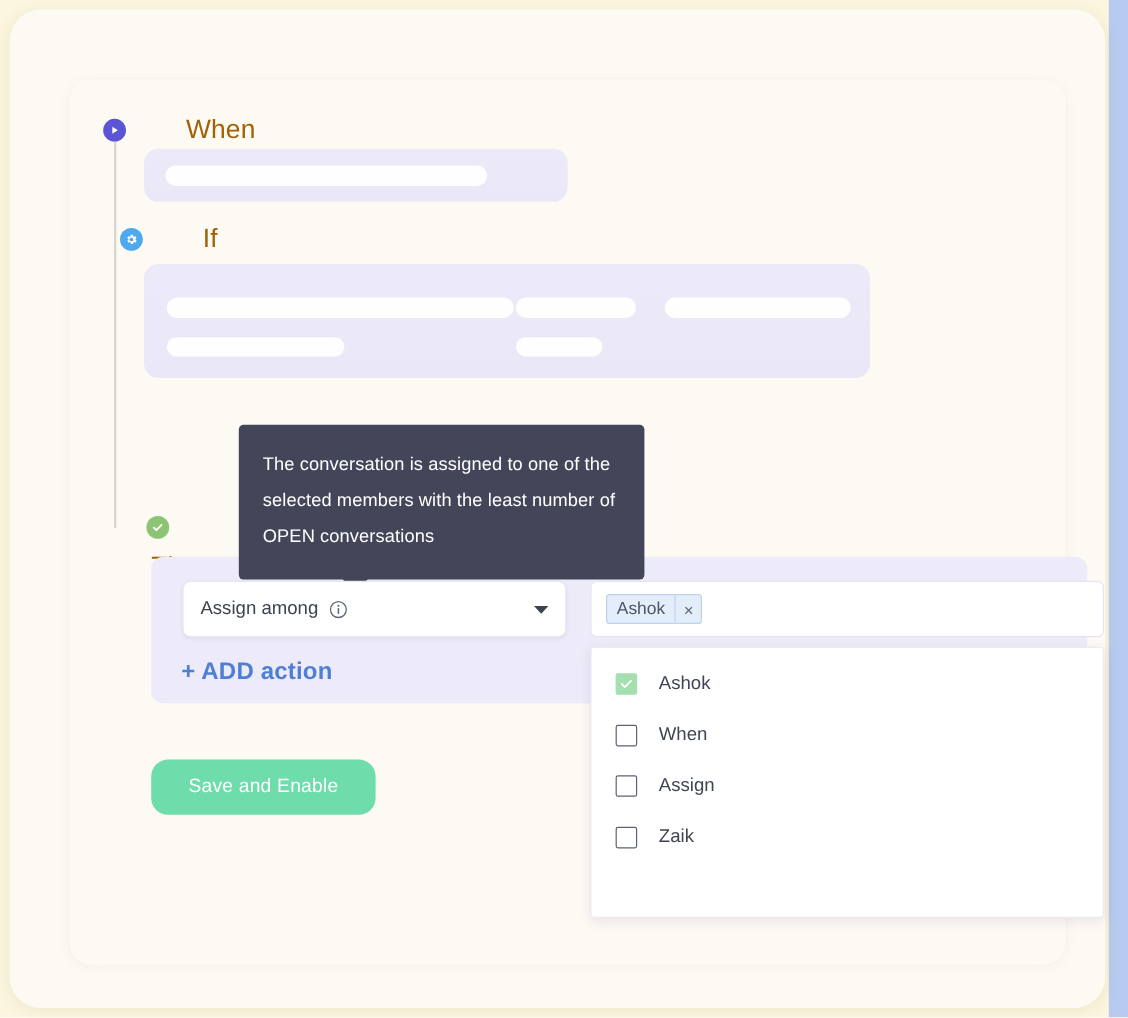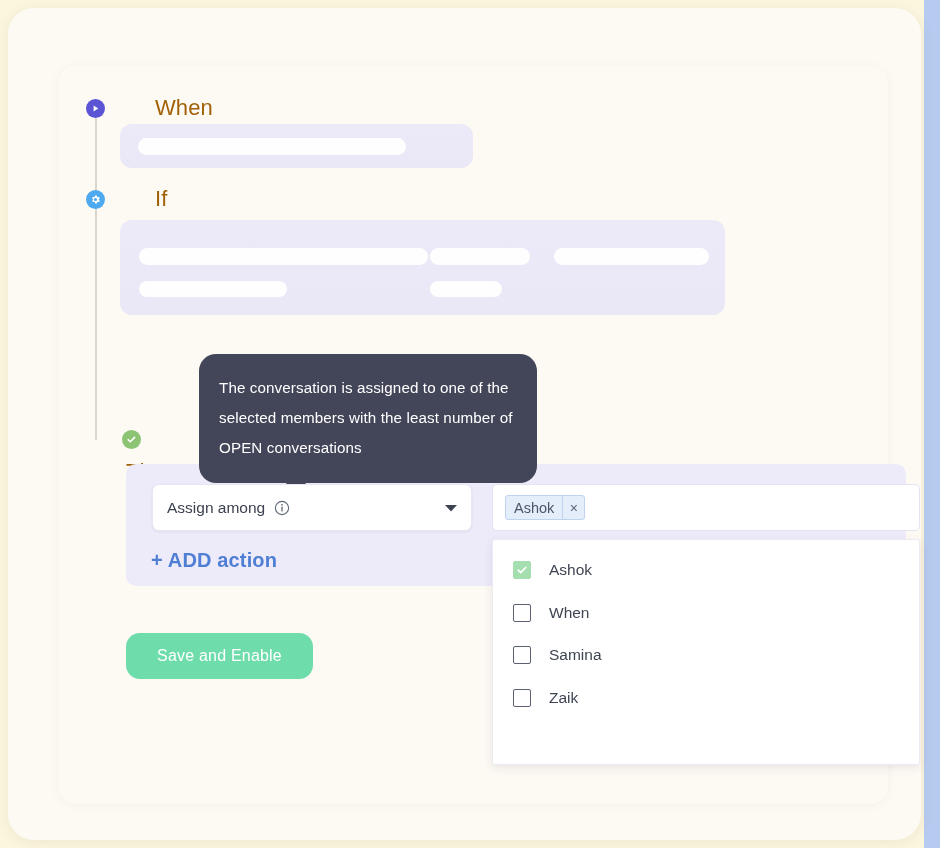--- a/index.html
+++ b/index.html
@@ -71,21 +71,21 @@
   }
   .step-icon svg { display: block; }
   .step-label {
     font-size: 22px;
     color: #a16207;
     letter-spacing: .1px;
     margin-left: 40px;
   }
 
   .step-when { left: 86px; top: 95px; }
-  .step-if   { left: 86px; top: 186px; }
+  .step-if   { left: 100px; top: 186px; }
   .step-then { left: 86px; top: 430px; flex-direction: column; }
 
   
   .panel {
     position: absolute;
     background: linear-gradient(180deg,#eceaf8 0%, #eae8f7 100%);
     border-radius: 12px;
   }
   .panel-when { left: 120px; top: 124px; width: 353px; height: 44px; }
   .panel-if   { left: 120px; top: 220px; width: 605px; height: 95px; }
@@ -96,21 +96,21 @@
     border-radius: 11px;
   }
 
   
   .tooltip {
     position: absolute;
     left: 199px; top: 354px;
     width: 338px;
     padding: 19px 22px 20px 20px;
     background: #434559;
-    border-radius: 17px;
+    border-radius: 4px;
     color: #ffffff;
     font-size: 15.2px;
     line-height: 30px;
     letter-spacing: .1px;
   }
   .tooltip-arrow {
     position: absolute;
     left: 86px; bottom: -11px;
     width: 0; height: 0;
     border-left: 11px solid transparent;
@@ -342,21 +342,21 @@
           </svg>
       </span>
       <span class="opt-label">Ashok</span>
     </div>
     <div class="option">
       <span class="cb"></span>
       <span class="opt-label">When</span>
     </div>
     <div class="option">
       <span class="cb"></span>
-      <span class="opt-label">Samina</span>
+      <span class="opt-label">Assign</span>
     </div>
     <div class="option">
       <span class="cb"></span>
       <span class="opt-label">Zaik</span>
     </div>
   </div>
 
   <button class="save-btn">Save and Enable</button>
 
 </div>

